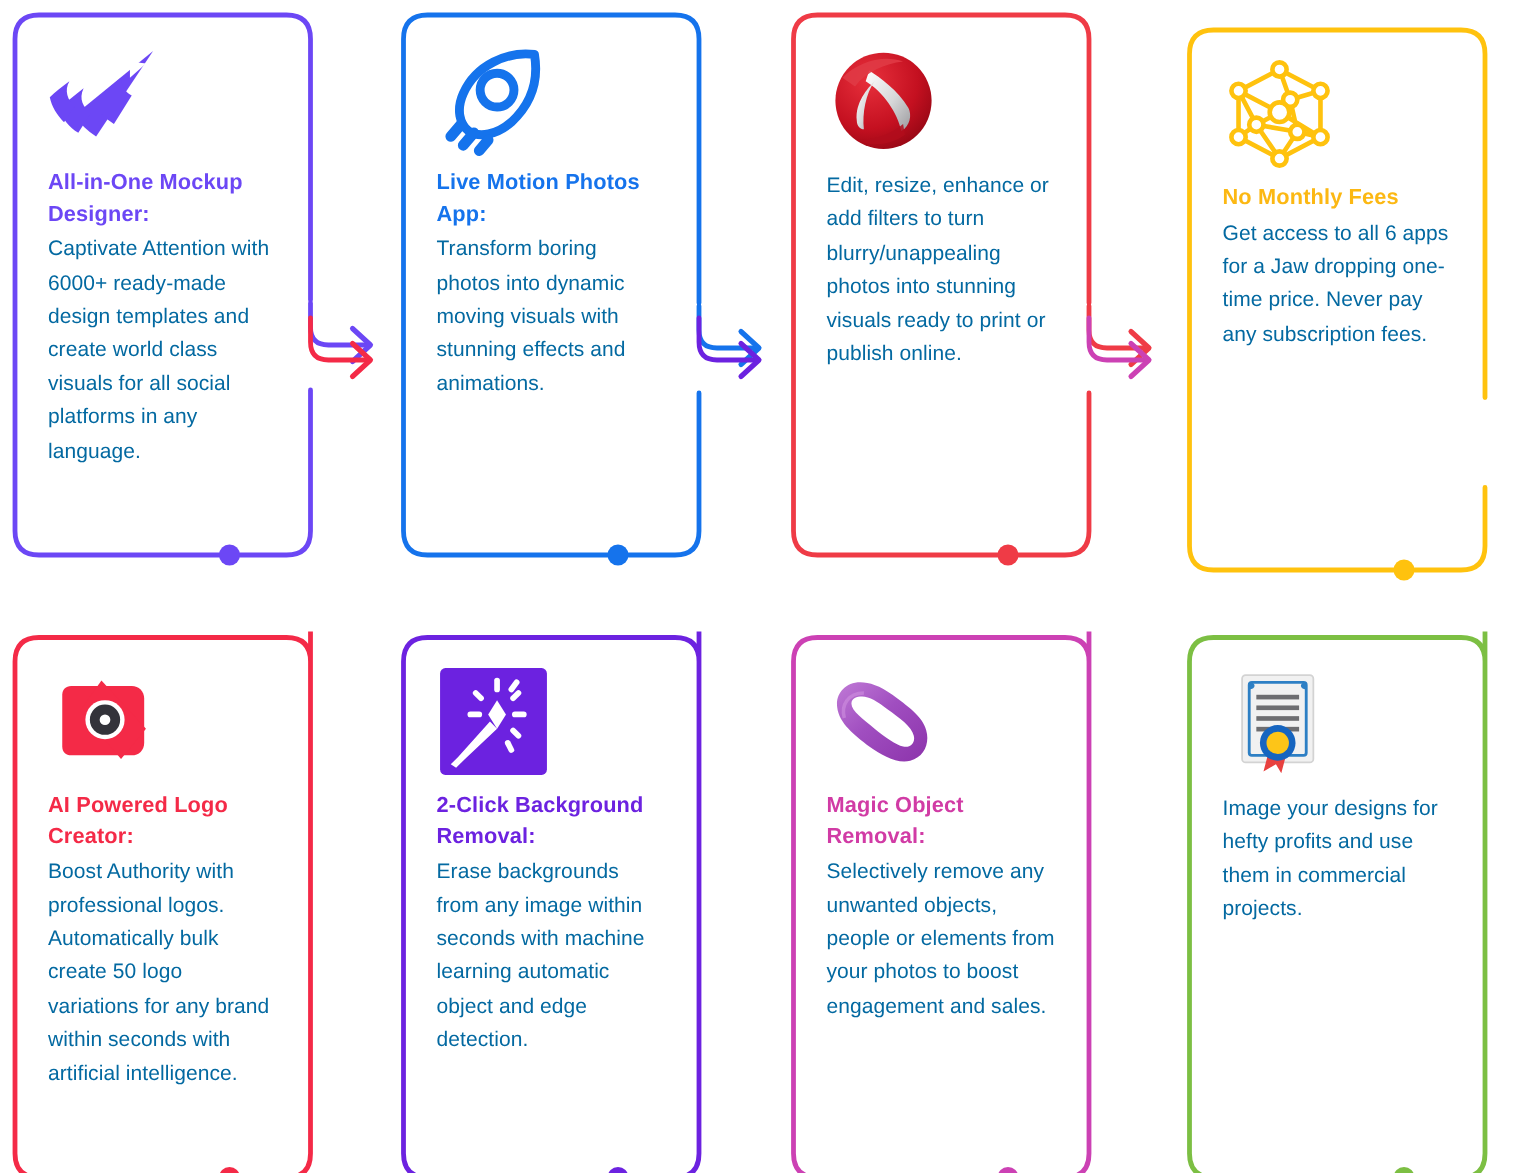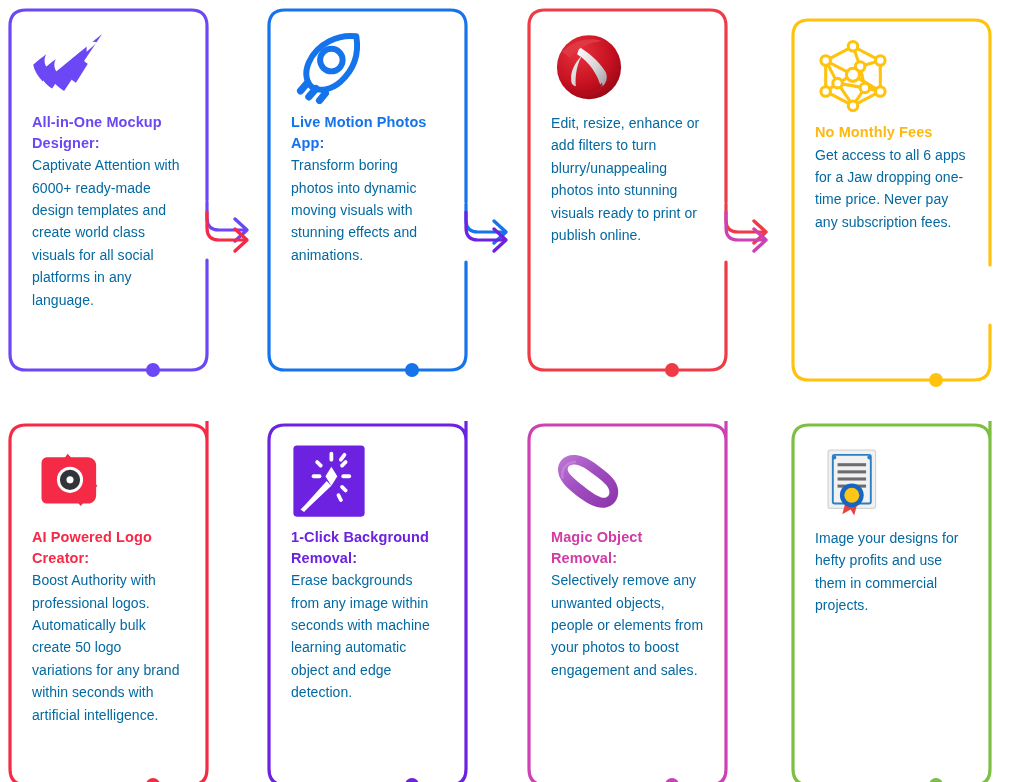--- a/index.html
+++ b/index.html
@@ -198,21 +198,21 @@
           <path d="M34 9 L34 14"></path>
             <path d="M46 16 L43 19"></path>
             <path d="M49 28 L44 28"></path>
           <path d="M46 40 L43 37"></path>
             <path d="M22 16 L25 19"></path>
             <path d="M19 28 L24 28"></path>
           <path d="M40 44 L42 48"></path>
             <path d="M45 10 L42 14"></path>
         </g>
       </svg>
-      <p class="card-title" style="color:#6c22e0">1-Click Background Removal:</p>
+      <p class="card-title" style="color:#6c22e0">2-Click Background Removal:</p>
       <p class="card-desc">Erase backgrounds from any image within seconds with machine learning automatic object and edge detection.</p>
     </div>
     </div>
     <div class="card" style="left: 525px; top: 421px; width: 205px; height: 372px;">
     <svg class="card-frame" viewBox="0 0 205 372">
       <path d="M 201 -151 L 201 348 Q 201 364 185 364 L 147 364 M 147 364 L 20 364 Q 4 364 4 348 L 4 20 Q 4 4 20 4 L 185 4 Q 201 4 201 20 L 201 -211" fill="none" stroke="#cc41b4" stroke-width="3.2" stroke-linecap="round"></path>
       <circle cx="147" cy="364" r="7" fill="#cc41b4"></circle>
     </svg>
     <div class="card-body">
       <svg class="card-icon" viewBox="0 0 64 64">

